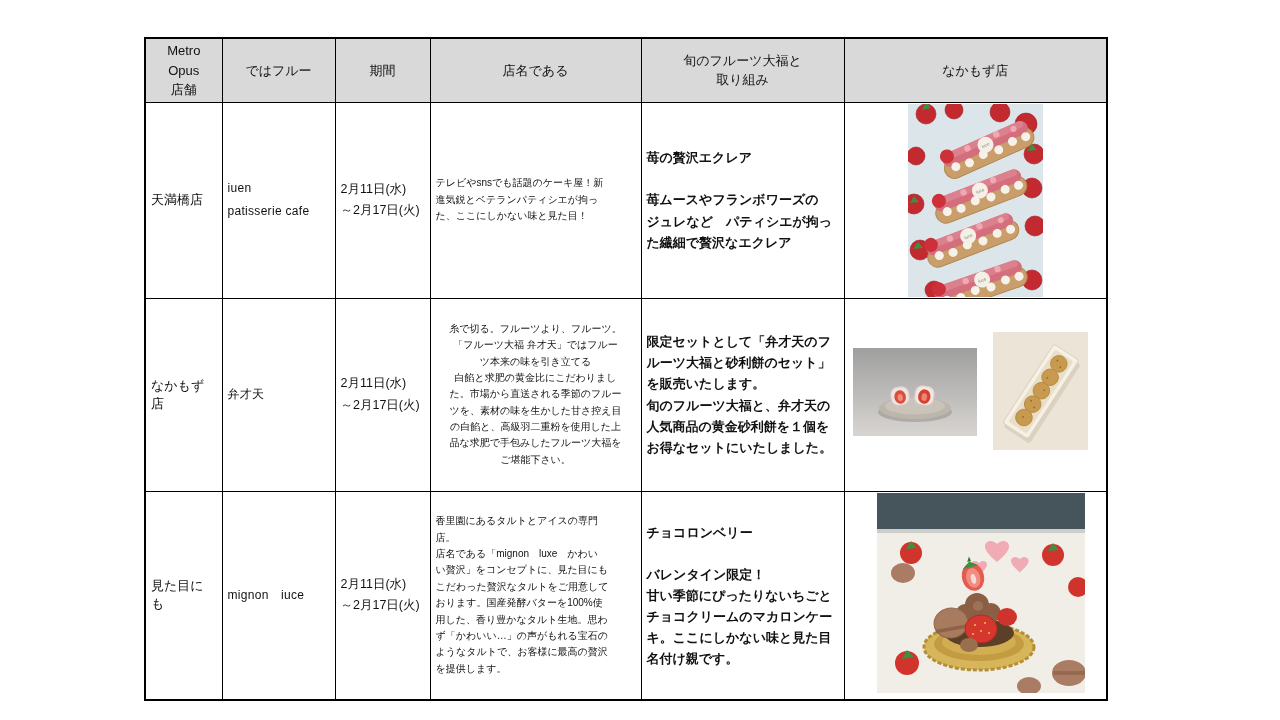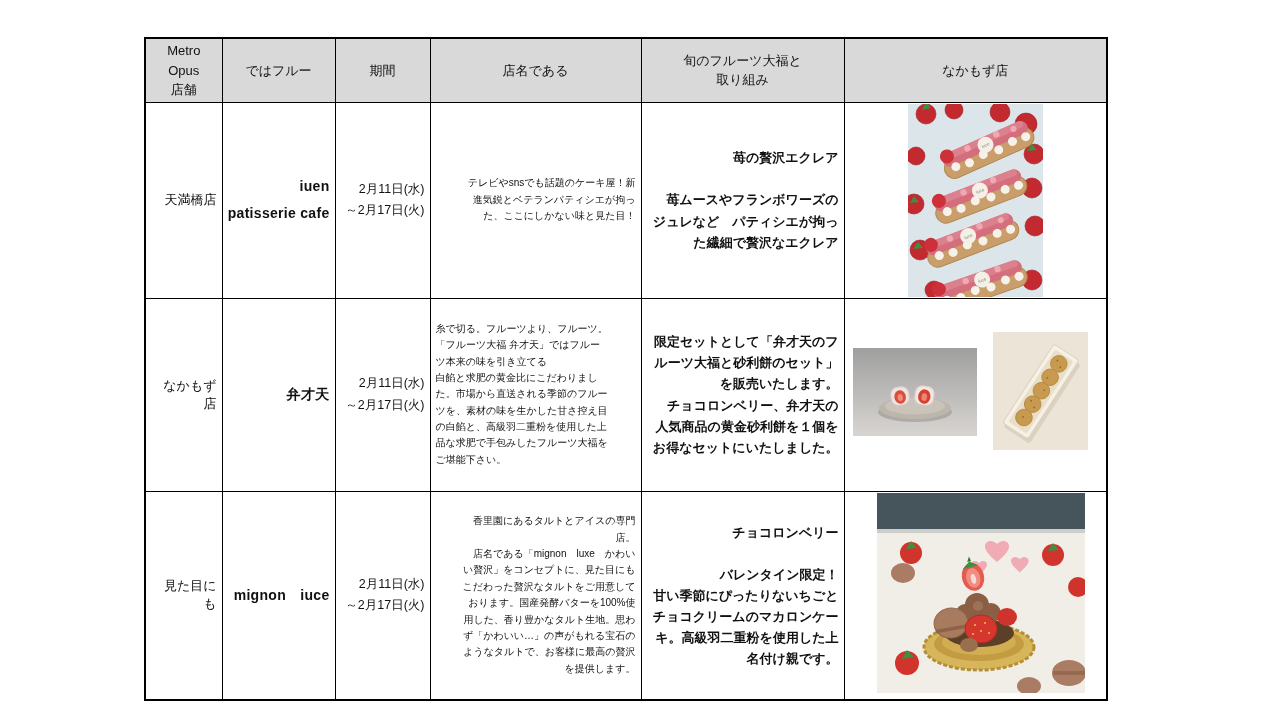--- a/index.html
+++ b/index.html
@@ -16,24 +16,24 @@
     border:1.5px solid #000;
     vertical-align:middle;
     padding:2px 5px;
     overflow:hidden;
   }
   th{
     background:#d9d9d9;
     font-weight:400;font-size:13px;line-height:1.5;text-align:center;
   }
   .ml{white-space:pre-line;}
-  .c{text-align:right;}
-  .l{text-align:left;}
+  .c{text-align:left;}
+  .l{text-align:center;}
   .store{font-size:13px;}
-  .shop{font-size:14px;line-height:1.9;letter-spacing:.3px;font-weight:bold;}
+  .shop{font-size:12px;line-height:1.9;letter-spacing:.3px;}
   .period{font-size:12.5px;line-height:1.7;}
   .intro{font-size:10px;line-height:1.64;}
   .contest{font-size:13px;font-weight:700;line-height:1.62;}
   .photocell{padding:0;position:relative;}
   .ph{position:absolute;display:block;}
 </style>
 </head>
 <body>
 
 <table class="vendor">
@@ -195,21 +195,21 @@
 ツ本来の味を引き立てる
 白餡と求肥の黄金比にこだわりまし
 た。市場から直送される季節のフルー
 ツを、素材の味を生かした甘さ控え目
 の白餡と、高級羽二重粉を使用した上
 品な求肥で手包みしたフルーツ大福を
 ご堪能下さい。</td>
     <td class="contest c ml">限定セットとして「弁才天のフ
 ルーツ大福と砂利餅のセット」
 を販売いたします。
-チョコロンベリー、弁才天の
+旬のフルーツ大福と、弁才天の
 人気商品の黄金砂利餅を１個を
 お得なセットにいたしました。</td>
     <td class="photocell">
       <svg class="ph" style="left:8px;top:49px" width="124" height="88" viewBox="0 0 124 88">
         <defs>
           <linearGradient id="gbg" x1="0" y1="0" x2="0" y2="1">
             <stop offset="0" stop-color="#9f9f9f"></stop>
                 <stop offset="1" stop-color="#d8d5d1"></stop>
           </linearGradient>
         </defs>
@@ -268,21 +268,21 @@
 おります。国産発酵バターを100%使
 用した、香り豊かなタルト生地。思わ
 ず「かわいい…」の声がもれる宝石の
 ようなタルトで、お客様に最高の贅沢
 を提供します。</td>
     <td class="contest c ml">チョコロンベリー
 
 バレンタイン限定！
 甘い季節にぴったりないちごと
 チョコクリームのマカロンケー
-キ。高級羽二重粉を使用した上
+キ。ここにしかない味と見た目
 名付け親です。</td>
     <td class="photocell">
       <svg class="ph" style="left:32px;top:1px" width="208" height="200" viewBox="0 0 208 200">
         <rect width="208" height="200" fill="#f1eee8"></rect>
         <rect width="208" height="36" fill="#46545c"></rect>
         <rect y="36" width="208" height="4" fill="#bcc0bc" opacity="0.7"></rect>
         <g fill="#f0a0ad" opacity="0.85">
           <path transform="translate(108,48) scale(1.5)" d="M8,14 C2,9 0,6 0,3.5 C0,1 2,0 4,0 C6,0 8,2 8,2 C8,2 10,0 12,0 C14,0 16,1 16,3.5 C16,6 14,9 8,14 Z"></path>
           <path transform="translate(134,64) scale(1.1)" d="M8,14 C2,9 0,6 0,3.5 C0,1 2,0 4,0 C6,0 8,2 8,2 C8,2 10,0 12,0 C14,0 16,1 16,3.5 C16,6 14,9 8,14 Z"></path>
           <path transform="translate(94,68) scale(1.0)" d="M8,14 C2,9 0,6 0,3.5 C0,1 2,0 4,0 C6,0 8,2 8,2 C8,2 10,0 12,0 C14,0 16,1 16,3.5 C16,6 14,9 8,14 Z"></path>

